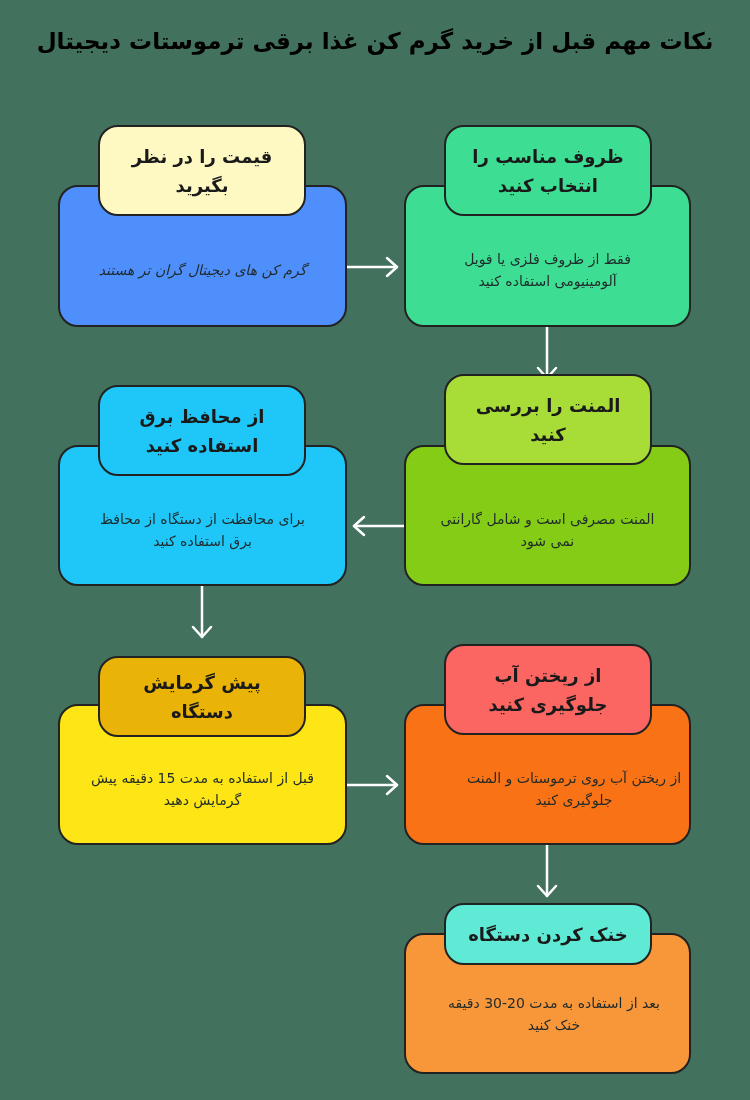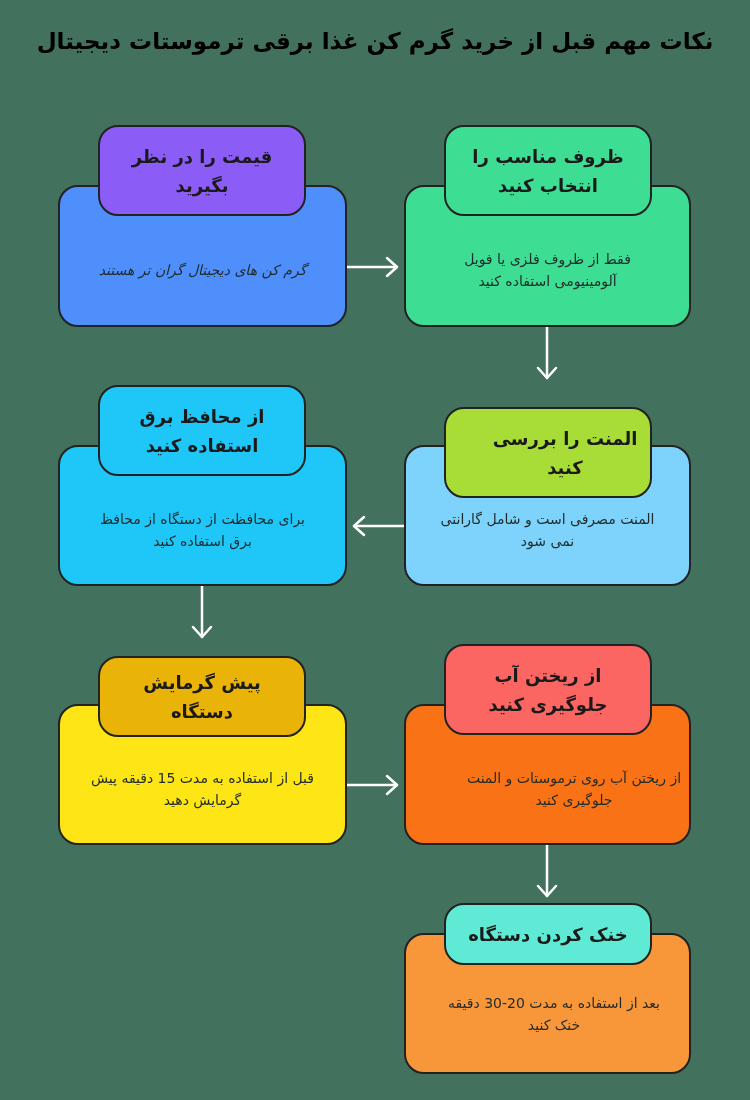--- a/index.html
+++ b/index.html
@@ -96,30 +96,30 @@
   </div>
   <div class="head" style="left:444px;top:125px;width:208px;height:91px;background:#3edd94;">
     <div class="head-text">ظروف مناسب را انتخاب کنید</div>
   </div>
 </div>
 
 <div class="node">
   <div class="main" style="left:58px;top:185px;width:289px;height:142px;background:#4f8ffb;font-style:italic;">
     <div class="body-text">گرم کن های دیجیتال گران تر هستند</div>
   </div>
-  <div class="head" style="left:98px;top:125px;width:208px;height:91px;background:#8b5cf6;">
+  <div class="head" style="left:98px;top:125px;width:208px;height:91px;background:#fef9c3;">
     <div class="head-text">قیمت را در نظر بگیرید</div>
   </div>
 </div>
 
 <div class="node">
-  <div class="main" style="left:404px;top:445px;width:287px;height:141px;background:#7dd3fc;">
+  <div class="main" style="left:404px;top:445px;width:287px;height:141px;background:#84cc16;">
     <div class="body-text">المنت مصرفی است و شامل گارانتی نمی شود</div>
   </div>
-  <div class="head" style="left:444px;top:407px;width:208px;height:91px;background:#a8dc36;justify-content:flex-end;">
+  <div class="head" style="left:444px;top:374px;width:208px;height:91px;background:#a8dc36;">
     <div class="head-text">المنت را بررسی کنید</div>
   </div>
 </div>
 
 <div class="node">
   <div class="main" style="left:58px;top:445px;width:289px;height:141px;background:#1ec7f8;">
     <div class="body-text">برای محافظت از دستگاه از محافظ برق استفاده کنید</div>
   </div>
   <div class="head" style="left:98px;top:385px;width:208px;height:91px;background:#1ec7f8;">
     <div class="head-text">از محافظ برق استفاده کنید</div>

